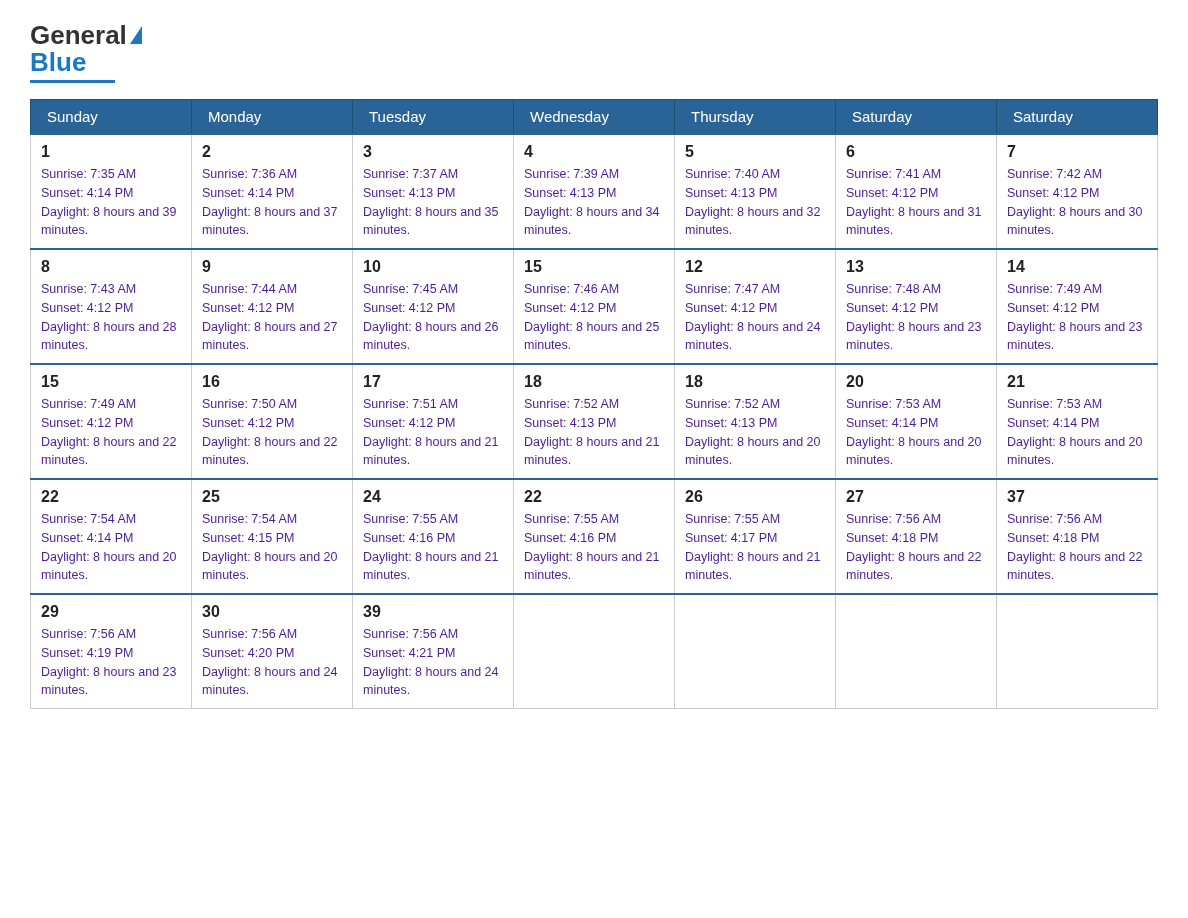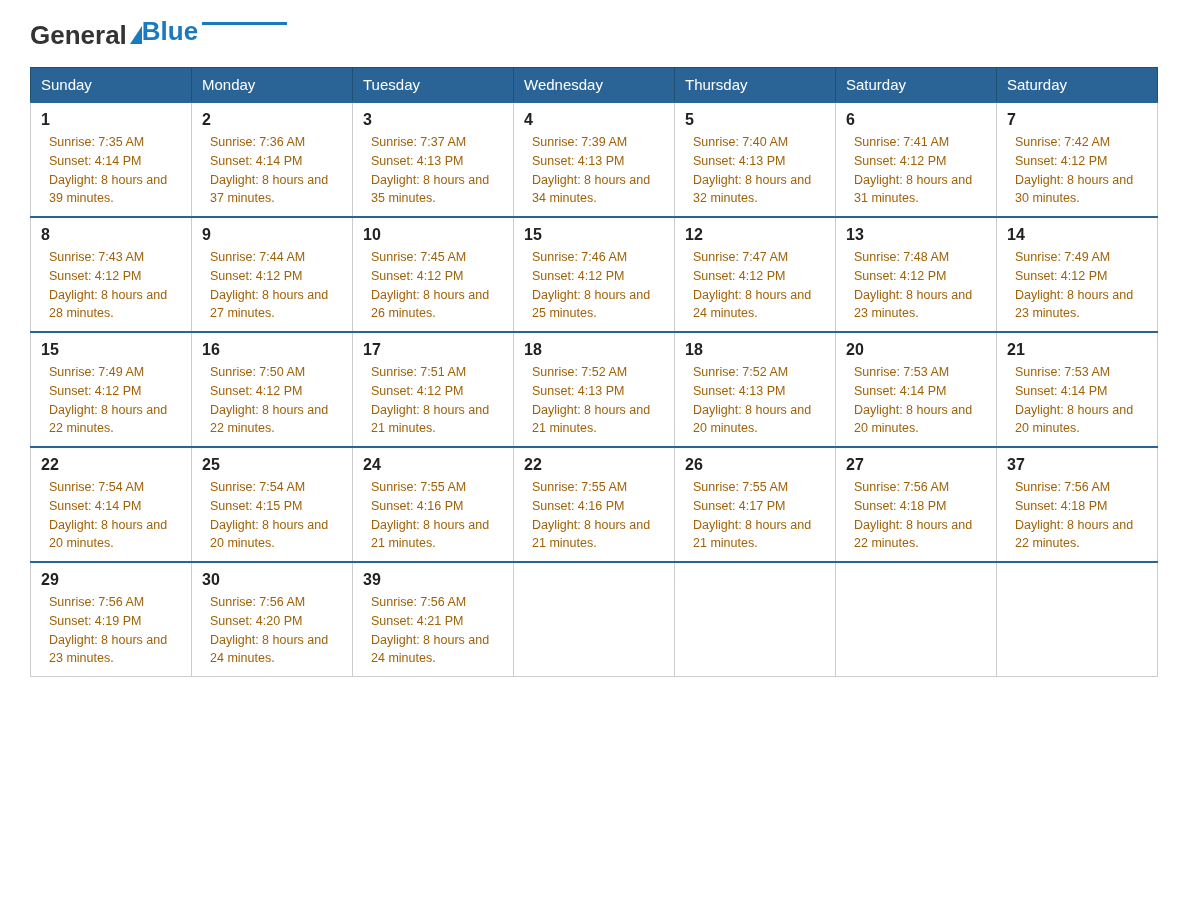--- a/index.html
+++ b/index.html
@@ -11,21 +11,21 @@
       padding: 20px 30px;
     }
     .header-section {
       display: flex;
       justify-content: space-between;
       align-items: flex-start;
       margin-bottom: 16px;
     }
     .logo {
       display: flex;
-      flex-direction: row;
+      flex-direction: column;
       align-items: flex-start;
     }
     .title-block {
       text-align: right;
     }
     .main-title {
       font-size: 48px;
       font-weight: normal;
       color: #222;
       line-height: 1.1;
@@ -38,21 +38,21 @@
     .calendar-table {
       width: 100%;
       border-collapse: collapse;
       border: 1px solid #ccc;
     }
     .calendar-table th {
       background: #2a6496;
       color: #fff;
       font-size: 15px;
       font-weight: normal;
-      padding: 8px 10px;
+      padding: 8px 16px;
       text-align: left;
       border: 1px solid #1e5070;
     }
     .calendar-table td {
       vertical-align: top;
       padding: 8px 10px;
       font-size: 13px;
       color: #333;
       border: 1px solid #ccc;
       width: 14.28%;
@@ -61,22 +61,21 @@
     .day-number {
       font-size: 16px;
       font-weight: bold;
       color: #222;
       display: block;
       margin-bottom: 4px;
     }
     .day-info {
       font-size: 12.5px;
       line-height: 1.5;
-      color: #a16207;
-      margin-left: 8px;
+      color: #4c1d95;
     }
     .empty-cell {
       background: #fff;
     }
     tr.week-row td {
       border-top: 2px solid #2a6496;
     }
   </style>
 </head>
 <body>

